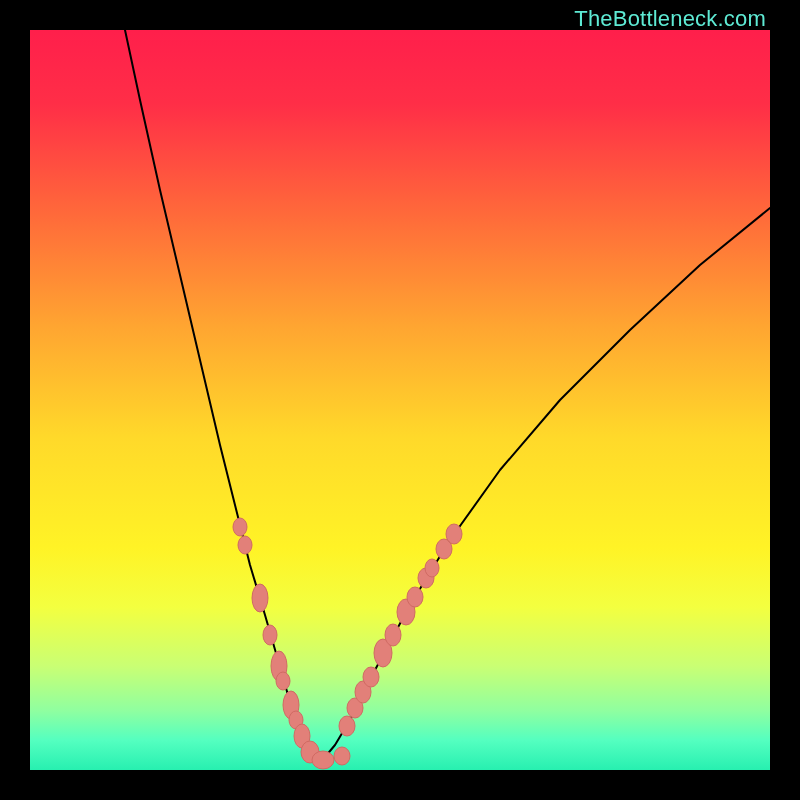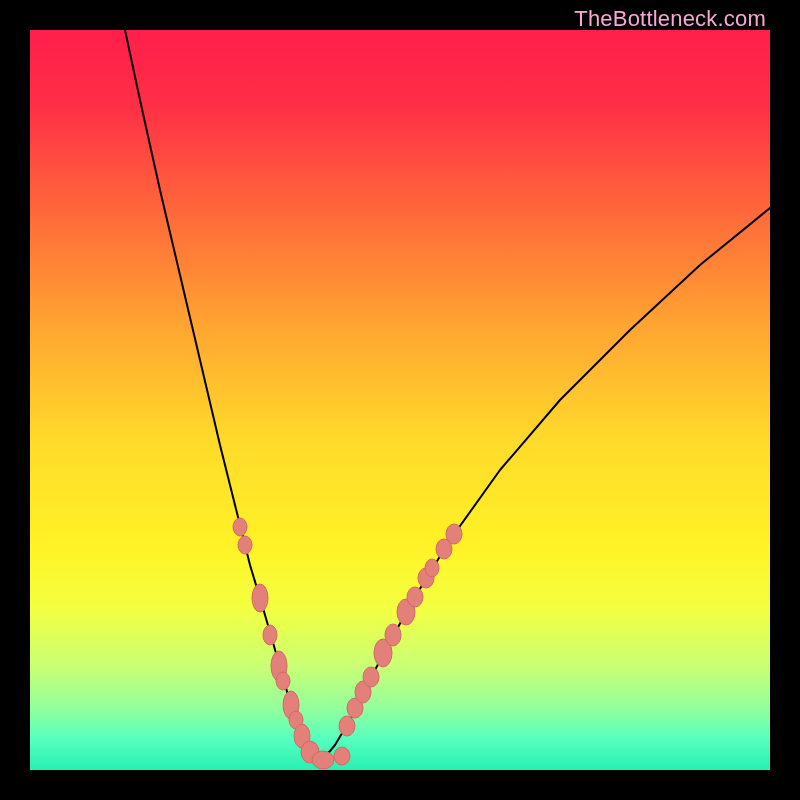--- a/index.html
+++ b/index.html
@@ -30,21 +30,21 @@
     width: 100%;
     height: 100%;
   }
   .watermark {
     position: absolute;
     right: 34px;
     top: 6px;
     font-family: Arial, Helvetica, sans-serif;
     font-size: 22px;
     font-weight: 500;
-    color: #f9a8d4;
+    color: #5eead4;
     letter-spacing: 0.2px;
   }
   svg.curve {
     position: absolute;
     left: 0;
     top: 0;
     width: 100%;
     height: 100%;
   }
 </style>

